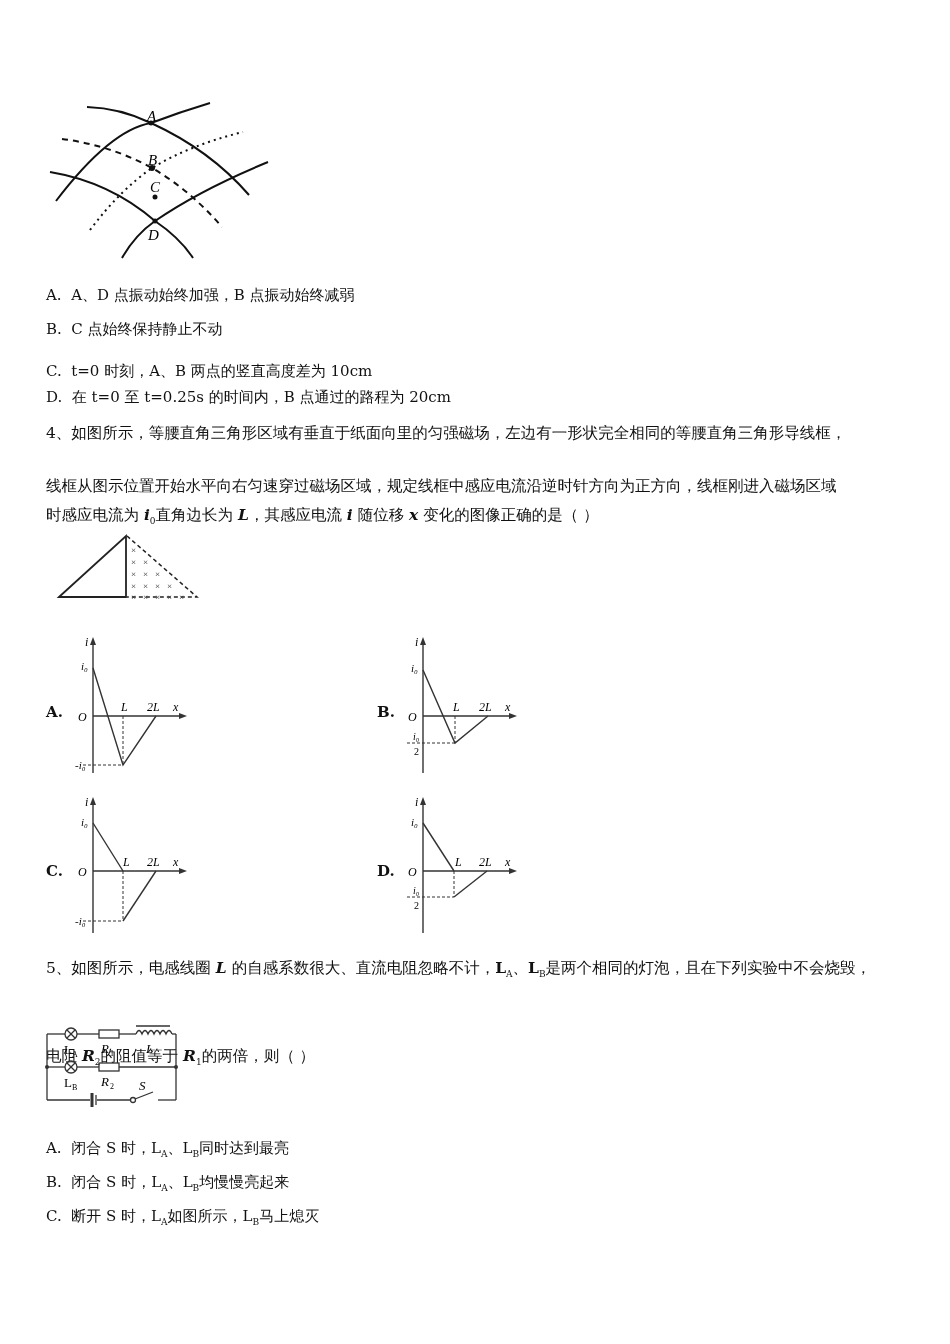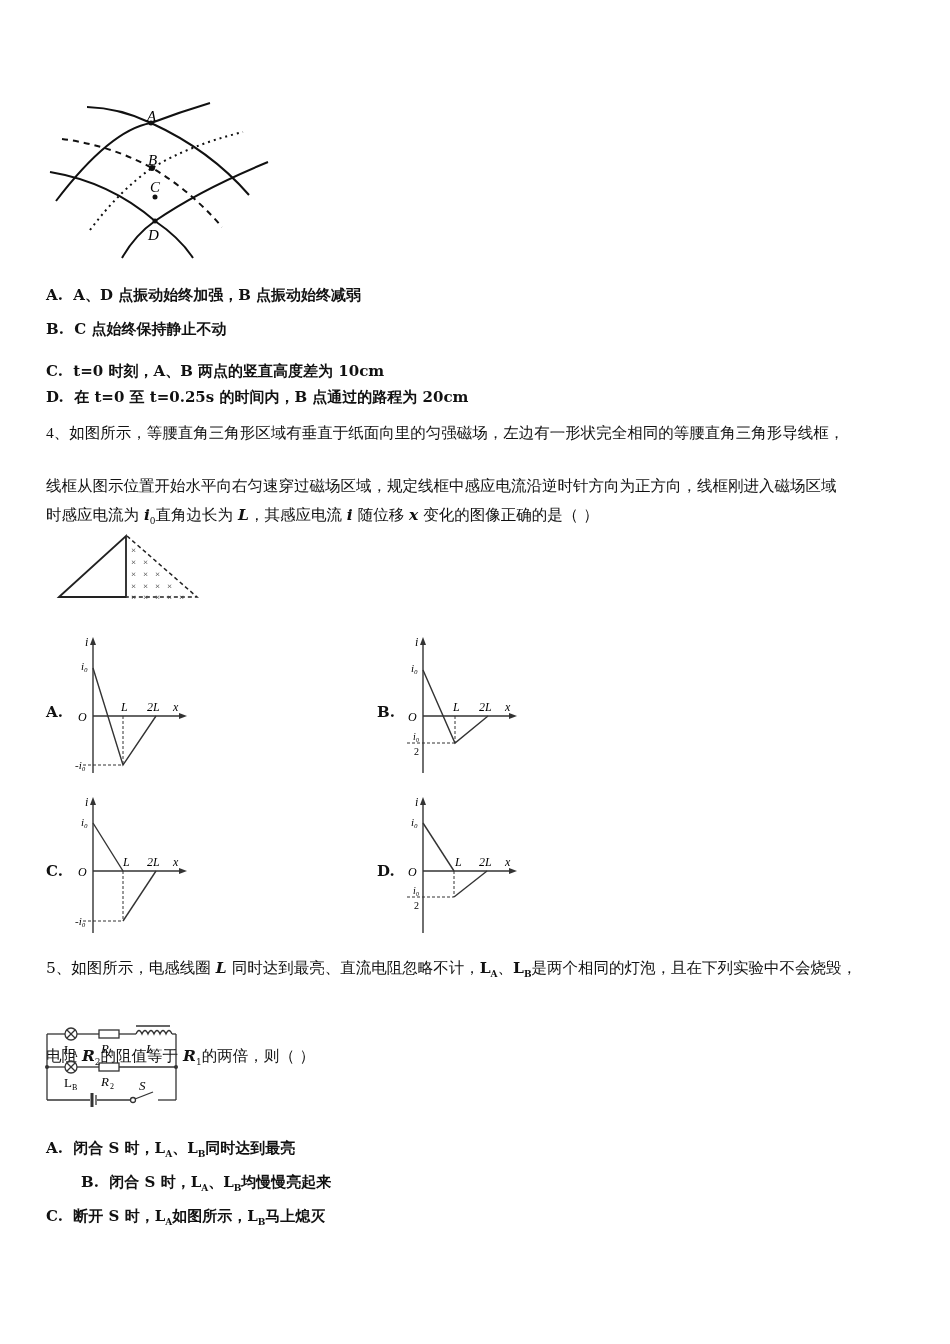--- a/index.html
+++ b/index.html
@@ -1,20 +1,20 @@
 <!DOCTYPE html>
 <html><head>
 <meta charset="utf-8">
 <style>
   html, body { margin: 0; padding: 0; background: #ffffff; }
   body { width: 950px; height: 1344px; position: relative; overflow: hidden;
          font-family: "DejaVu Serif", "Liberation Serif", serif; color: #111; }
   .abs { position: absolute; }
   .line { position: absolute; left: 46px; font-size: 15px; line-height: 20px; white-space: nowrap; }
-  .bold { font-weight: bold; }
+  .bold { font-weight: normal; }
   .stem { position: absolute; left: 46px; font-size: 15.5px; line-height: 20px; white-space: nowrap; }
   .opt-label { position: absolute; font-weight: bold; font-size: 15px; }
   svg text { font-family: "Liberation Serif", serif; }
   i.v { font-style: italic; font-weight: bold; }
   sub { font-size: 9px; }
 </style>
 </head>
 <body>
 
 <svg class="abs" style="left:40px; top:90px;" width="240" height="180" viewBox="0 0 240 180">
@@ -47,21 +47,21 @@
 <div class="line bold" style="top:319px;">
   <span>B.</span>&nbsp;&nbsp;<span>C 点始终保持静止不动</span>
 </div>
 <div class="line bold" style="top:353px;margin-top:8px;">
   <span>C.</span>&nbsp;&nbsp;<span>t=0 时刻，A、B 两点的竖直高度差为 10cm</span>
 </div>
 <div class="line bold" style="top:387px;">
   <span>D.</span>&nbsp;&nbsp;<span>在 t=0 至 t=0.25s 的时间内，B 点通过的路程为 20cm</span>
 </div>
 
-<div class="stem" style="top:423px;font-family:Liberation Serif, serif;">4、如图所示，等腰直角三角形区域有垂直于纸面向里的匀强磁场，左边有一形状完全相同的等腰直角三角形导线框，</div>
+<div class="stem" style="top:423px;">4、如图所示，等腰直角三角形区域有垂直于纸面向里的匀强磁场，左边有一形状完全相同的等腰直角三角形导线框，</div>
 <div class="stem" style="top:460px;margin-top:16px;">线框从图示位置开始水平向右匀速穿过磁场区域，规定线框中感应电流沿逆时针方向为正方向，线框刚进入磁场区域</div>
 <div class="stem" style="top:497px;margin-top:8px;">
   <span>时感应电流为 </span><i class="v">i</i><sub>0</sub><span>直角边长为 </span><i class="v">L</i><span>，其感应电流 </span><i class="v">i</i><span> 随位移 </span><i class="v">x</i><span> 变化的图像正确的是（    ）</span>
 </div>
 
 <svg class="abs" style="left:40px; top:525px;" width="180" height="90" viewBox="0 0 180 90">
   <path d="M19 72 L86 11 L86 72 Z" fill="none" stroke="#222" stroke-width="1.8"></path>
   <path d="M87 11 L157 72 L87 72" fill="none" stroke="#222" stroke-width="1.5" stroke-dasharray="4 3"></path>
   <g font-size="9" fill="#333" font-family="'DejaVu Sans', sans-serif">
     <text x="91" y="28">×</text>
@@ -152,21 +152,21 @@
   <text x="6" y="33" font-size="11" font-style="italic">i₀</text>
   <text x="3" y="83" font-size="12" font-style="italic">O</text>
   <text x="50" y="73" font-size="12" font-style="italic">L</text>
   <text x="74" y="73" font-size="12" font-style="italic">2L</text>
   <text x="100" y="73" font-size="12" font-style="italic">x</text>
   <text x="8" y="101" font-size="10" font-style="italic">i₀</text>
   <text x="9" y="116" font-size="10">2</text>
 </svg>
 
 <div class="stem" style="top:958px;">
-  <span>5、如图所示，电感线圈 </span><i class="v">L</i><span> 同时达到最亮、直流电阻忽略不计，</span><b>L</b><sub class="bold">A</sub><span>、</span><b>L</b><sub class="bold">B</sub><span>是两个相同的灯泡，且在下列实验中不会烧毁，</span>
+  <span>5、如图所示，电感线圈 </span><i class="v">L</i><span> 的自感系数很大、直流电阻忽略不计，</span><b>L</b><sub class="bold">A</sub><span>、</span><b>L</b><sub class="bold">B</sub><span>是两个相同的灯泡，且在下列实验中不会烧毁，</span>
 </div>
 <div class="stem" style="top:1046px;">
   <span>电阻 </span><i class="v">R</i><sub>2</sub><span>的阻值等于 </span><i class="v">R</i><sub>1</sub><span>的两倍，则（      ）</span>
 </div>
 
 <svg class="abs" style="left:40px; top:1020px;" width="150" height="95" viewBox="0 0 150 95">
   <g fill="none" stroke="#333" stroke-width="1.3">
 
     <line x1="7" y1="14" x2="25" y2="14"></line>
     <circle cx="31" cy="14" r="6"></circle>
@@ -207,18 +207,18 @@
     <text x="70" y="36" font-size="8">1</text>
   <text x="61" y="66" font-size="13" font-style="italic">R</text>
     <text x="70" y="69" font-size="8">2</text>
   <text x="106" y="33" font-size="13" font-style="italic">L</text>
   <text x="99" y="70" font-size="13" font-style="italic">S</text>
 </svg>
 
 <div class="line bold" style="top:1138px;">
   <span>A.</span>&nbsp;&nbsp;<span>闭合 S 时，</span><span>L</span><sub>A</sub><span>、</span><span>L</span><sub>B</sub><span>同时达到最亮</span>
 </div>
-<div class="line bold" style="top:1172px;margin-left:35px;">
+<div class="line bold" style="top:1172px;">
   <span>B.</span>&nbsp;&nbsp;<span>闭合 S 时，</span><span>L</span><sub>A</sub><span>、</span><span>L</span><sub>B</sub><span>均慢慢亮起来</span>
 </div>
 <div class="line bold" style="top:1206px;">
   <span>C.</span>&nbsp;&nbsp;<span>断开 S 时，</span><span>L</span><sub>A</sub><span>如图所示，</span><span>L</span><sub>B</sub><span>马上熄灭</span>
 </div>
 
 </body></html>

